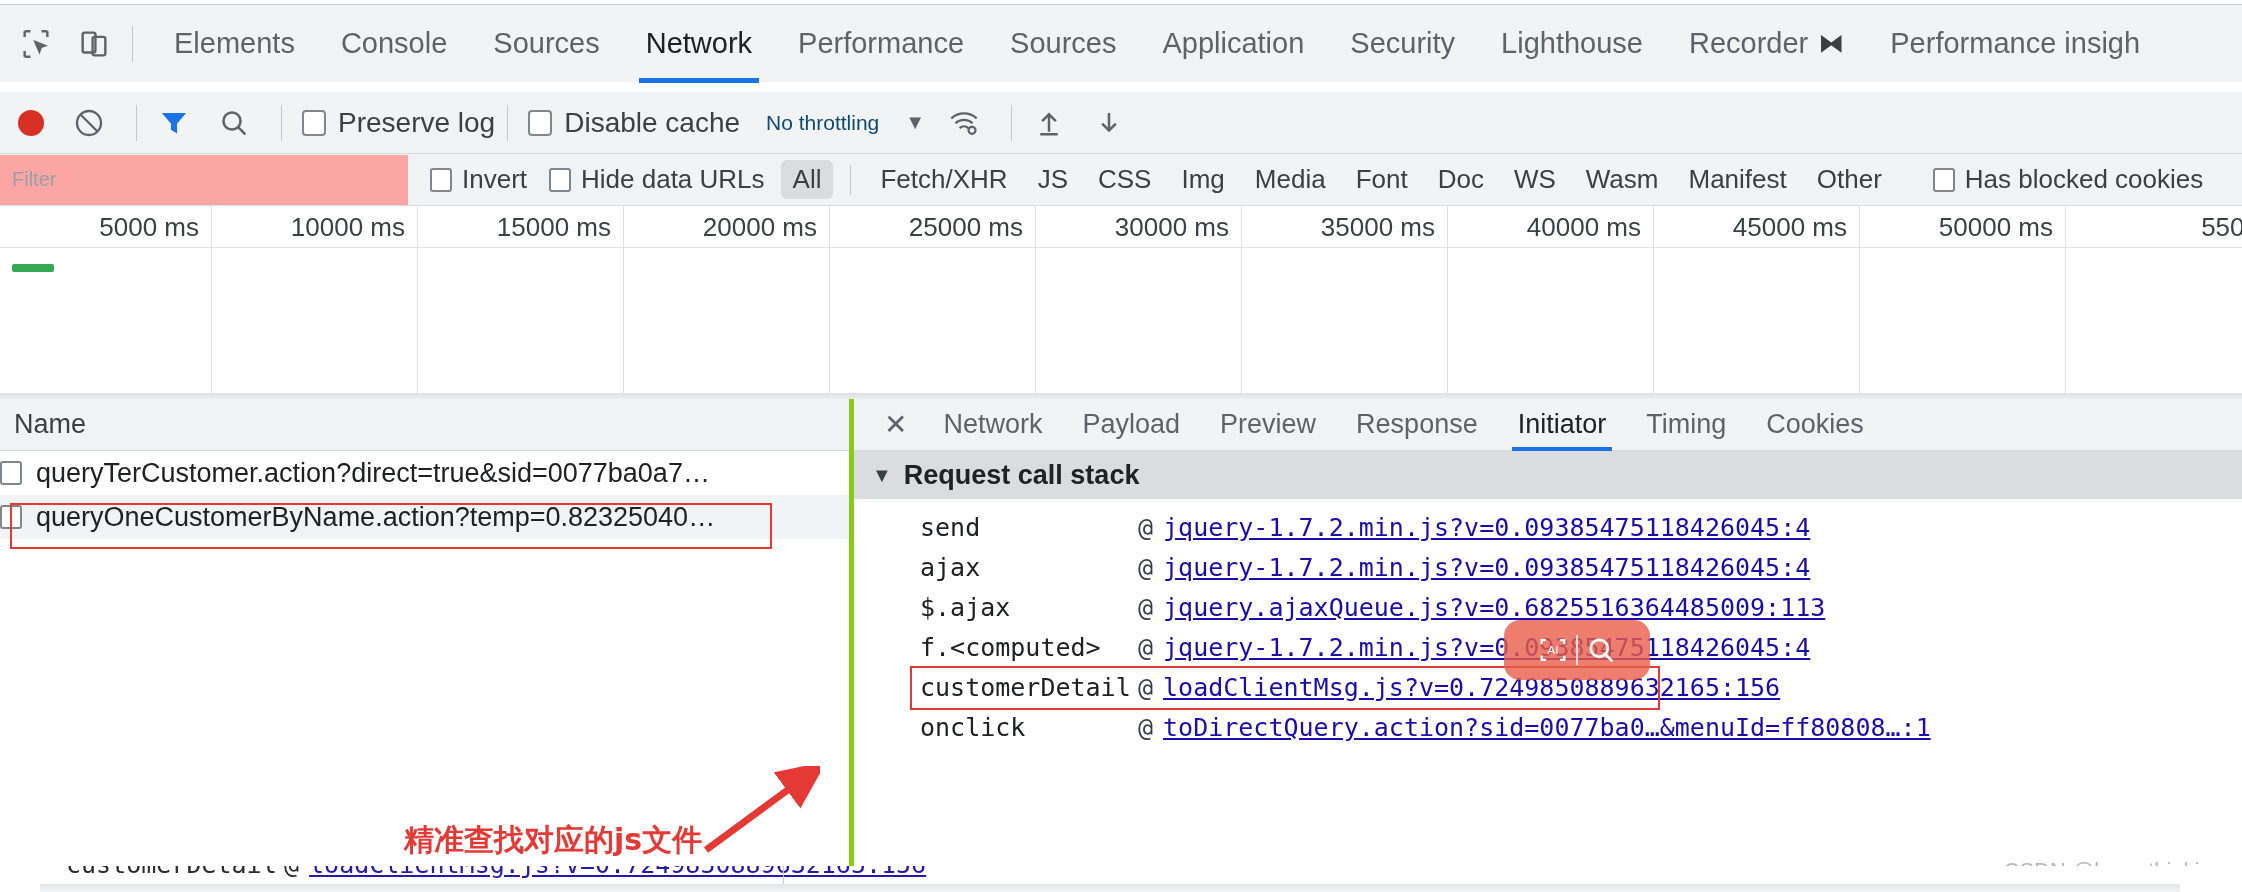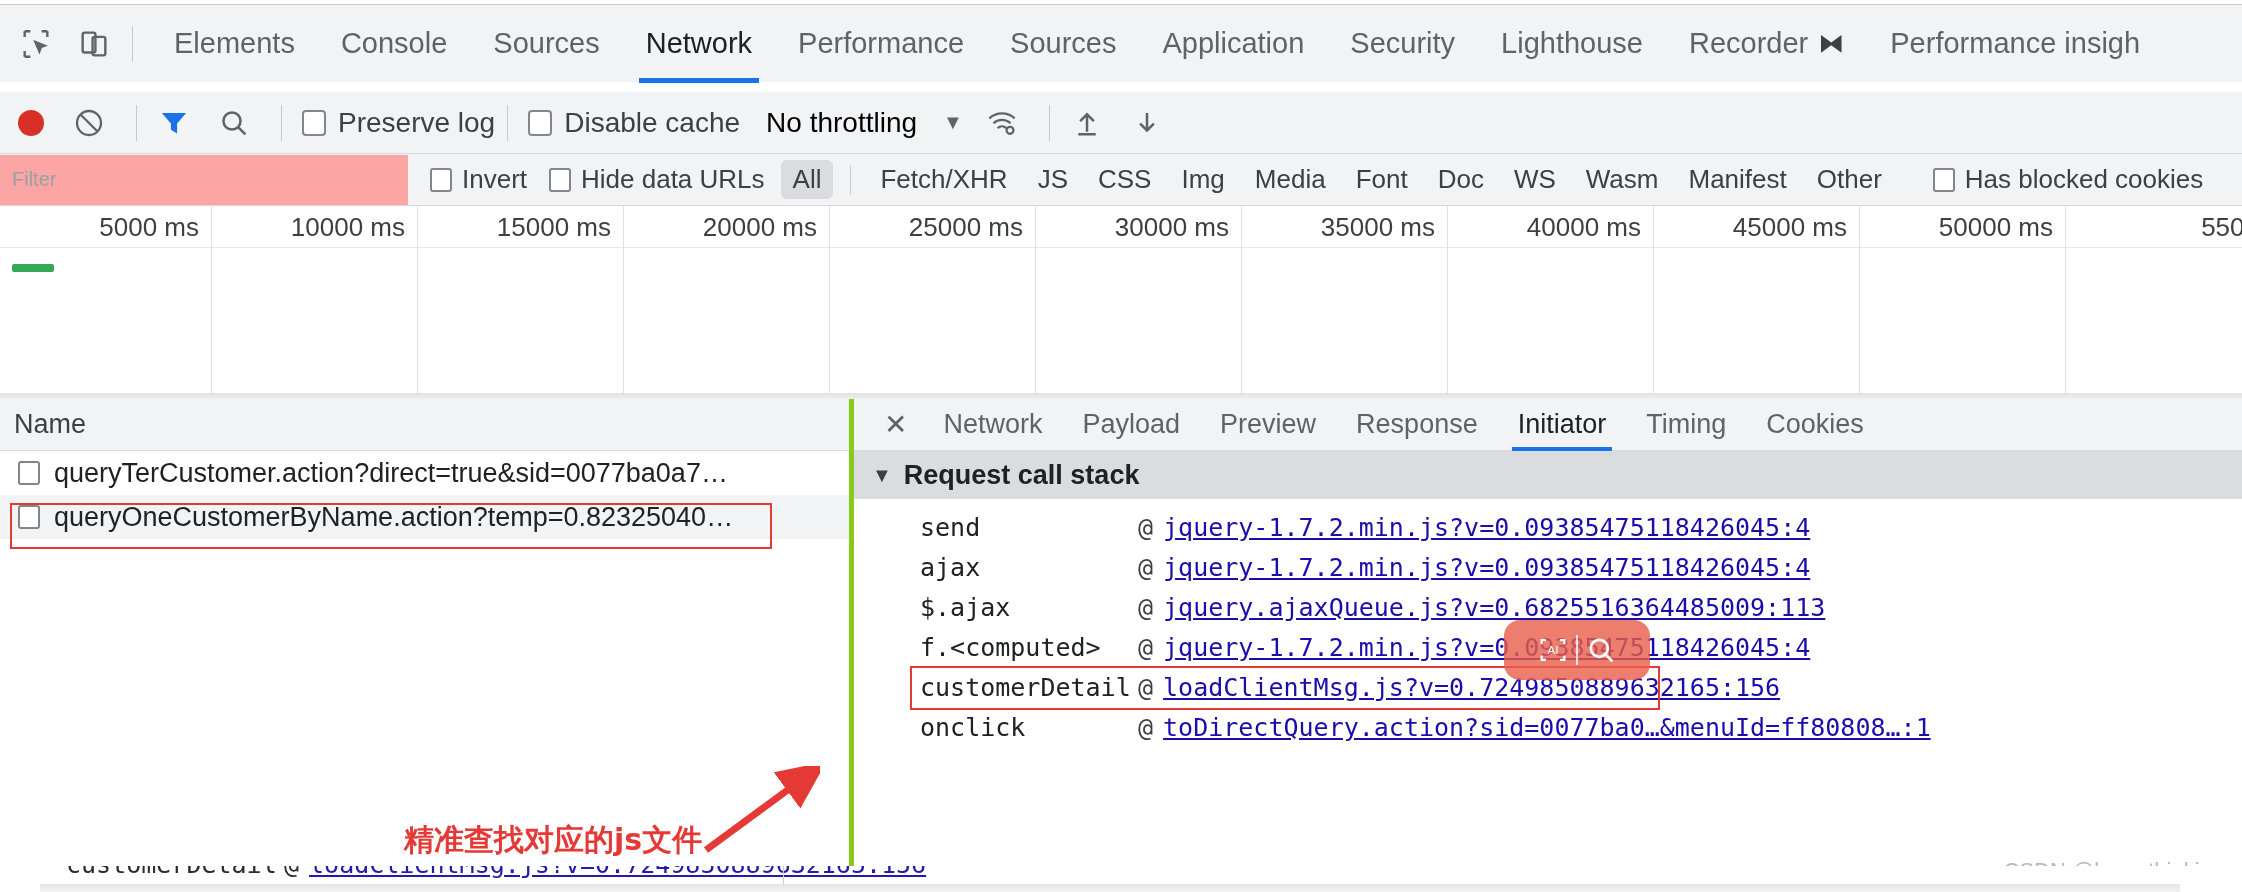--- a/index.html
+++ b/index.html
@@ -53,21 +53,21 @@
   .tb-item { display:flex; align-items:center; height:62px; }
   .record-dot { width: 26px; height: 26px; border-radius: 50%; background: #d93025; margin-right: 28px; }
   .tb-icon { width: 34px; height: 34px; display:flex; align-items:center; justify-content:center; color:#5f6368; margin-right: 26px;}
   .tb-icon.blue { color: #1a73e8; }
   .tb-sep { width:1px; height: 36px; background:#c6c9cc; margin: 0 20px 0 4px; }
   .chk {
     width: 24px; height: 26px; border: 2px solid #80868b; border-radius: 4px;
     background: #fff; margin-right: 12px; flex: none;
   }
   .tb-label { font-size: 28px; color: #3c4043; white-space: nowrap; margin-right: 8px; }
-  .tb-select { font-size: 28px; color: #000000; white-space:nowrap; margin-left: 18px; }
+  .tb-select { font-size: 21px; color: #0c4a6e; white-space:nowrap; margin-left: 18px; }
   .caret { font-size: 20px; color:#5f6368; margin-left: 26px; }
 
   
   .filterbar {
     position: absolute; left: 0; top: 154px;
     width: 2242px; height: 52px;
     background: #f1f3f4;
     border-bottom: 1px solid #d8dadc;
     display: flex; align-items: center;
   }
@@ -128,21 +128,21 @@
   .left-panel {
     width: 854px; height: 493px; background: #fff;
     border-right: 5px solid #84cc16; position: relative;
   }
   .lp-header {
     height: 52px; background: #f1f3f4; border-bottom: 1px solid #d8dadc;
     display: flex; align-items: center; padding-left: 14px;
     font-size: 27px; color: #3c4043;
   }
   .req-row {
-    height: 44px; display: flex; align-items: center; padding-left: 18px;
+    height: 44px; display: flex; align-items: center; 
     font-size: 27px; color: #202124; white-space: nowrap;
   }
   .req-row.alt { background: #f1f3f4; }
   .rchk { width: 22px; height: 24px; border: 2px solid #80868b; border-radius: 3px; background:#fff; margin-right: 14px; flex:none; }
   .hl-box {
     position: absolute; border: 2px solid #e53935; pointer-events: none;
   }
 
   .right-panel { flex: 1; height: 493px; background: #fff; position: relative; }
   .rp-tabs {

